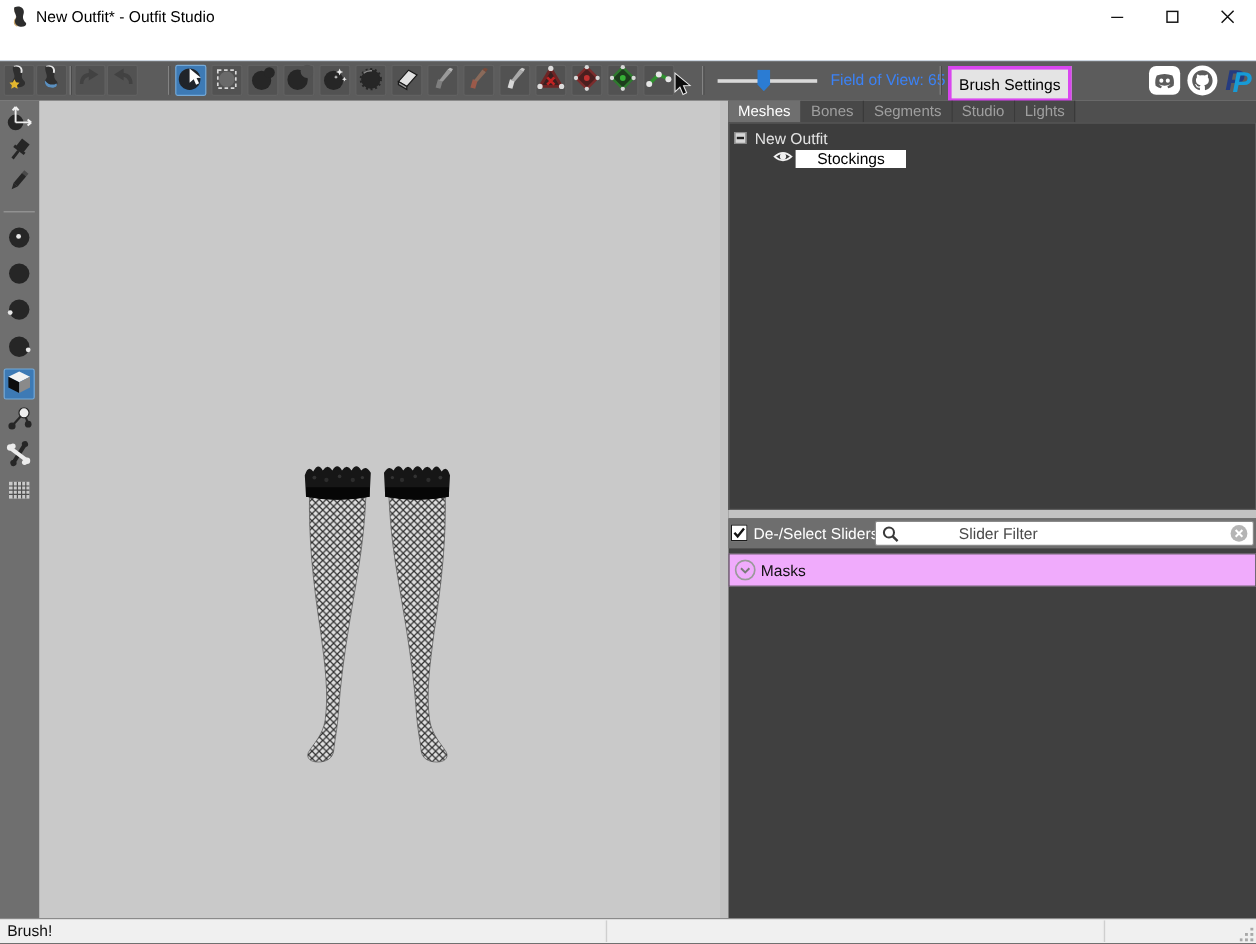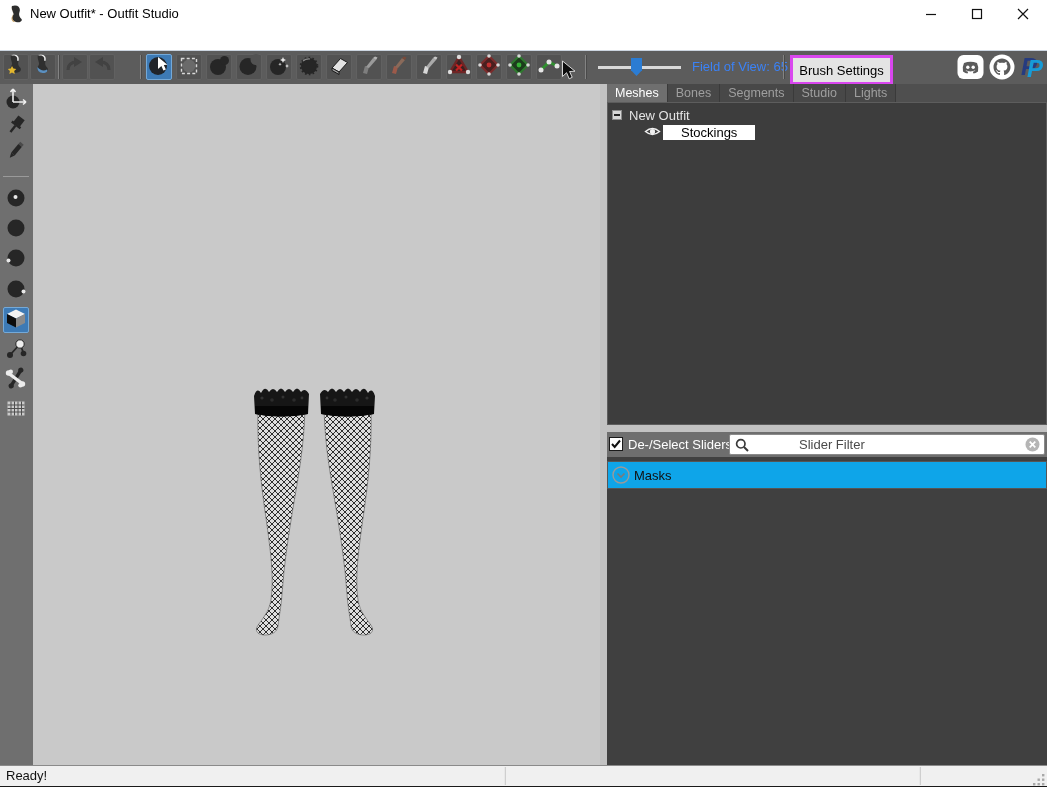--- a/index.html
+++ b/index.html
@@ -42,21 +42,21 @@
   .tree-root-label{color:#e4e4e4;font-size:13px;margin-left:7px;}
   .tree-child-label{color:#000;background:#fff;font-size:13px;padding:0 18px;margin-left:2px;}
   .hsplit{left:607px;top:425px;width:440px;height:7px;background:#c2c2c2;}
   .filter-row{left:607px;top:432px;width:440px;height:25px;background:#6e6e6e;}
   .checkbox{left:609px;top:437px;width:14px;height:14px;background:#fff;border:1px solid #1a1a1a;box-sizing:border-box;}
   .checkbox svg{display:block;}
   .checkbox-label{left:628px;top:432px;height:25px;line-height:25px;color:#fff;font-size:13px;}
   .searchbox{left:729px;top:434px;width:316px;height:21px;background:#fff;border:1px solid #8a8a8a;border-radius:2px;box-sizing:border-box;display:flex;align-items:center;gap:44px;}
   .searchbox input{border:none;outline:none;flex:1;font-size:13px;font-family:"Liberation Sans",sans-serif;color:#222;background:transparent;margin-left:4px;}
   .searchbox input::placeholder{color:#4a4a4a;opacity:1;}
-  .masks-header{left:607px;top:461px;width:440px;height:28px;background:#0ea5e9;border:1px solid #555;box-sizing:border-box;display:flex;align-items:center;}
+  .masks-header{left:607px;top:461px;width:440px;height:28px;background:#f0abfc;border:1px solid #555;box-sizing:border-box;display:flex;align-items:center;}
   .masks-label{color:#111;font-size:13px;margin-left:4px;}
   
   .statusbar{left:0;top:765px;width:1047px;height:22px;background:#f0f0f0;border-top:1px solid #8a8a8a;box-sizing:border-box;}
   .status-text{left:6px;top:766px;height:20px;line-height:20px;font-size:13px;color:#111;}
   .status-sep{top:767px;width:1px;height:18px;background:#cfcfcf;box-shadow:-1px 0 0 #e8e8e8;}
 </style>
 </head>
 <body>
 
 <div class="root">
@@ -432,21 +432,21 @@
     <span style="margin-left:4px;display:flex;">
         <svg width="18" height="18" viewBox="0 0 18 18">
       <circle cx="9" cy="9" r="8" fill="none" stroke="#9a9a9a" stroke-width="1.4"></circle>
       <path d="M5.5,7.5 L9,11 L12.5,7.5" fill="none" stroke="#7a7a7a" stroke-width="1.6"></path>
     </svg>
       </span>
     <span class="masks-label">Masks</span>
   </div>
 
   <div class="abs statusbar"></div>
-  <span class="abs status-text">Ready!</span>
+  <span class="abs status-text">Brush!</span>
   <div class="abs status-sep" style="left:505px;"></div>
   <div class="abs status-sep" style="left:920px;"></div>
   <div class="abs" style="left:1033px;top:772px;">
     <svg width="12" height="12" viewBox="0 0 12 12">
       <rect x="9" y="0" width="2.4" height="2.4" fill="#a8a8a8"></rect>
       <rect x="4.5" y="4.5" width="2.4" height="2.4" fill="#a8a8a8"></rect>
         <rect x="9" y="4.5" width="2.4" height="2.4" fill="#a8a8a8"></rect>
       <rect x="0" y="9" width="2.4" height="2.4" fill="#a8a8a8"></rect>
         <rect x="4.5" y="9" width="2.4" height="2.4" fill="#a8a8a8"></rect>
         <rect x="9" y="9" width="2.4" height="2.4" fill="#a8a8a8"></rect>

